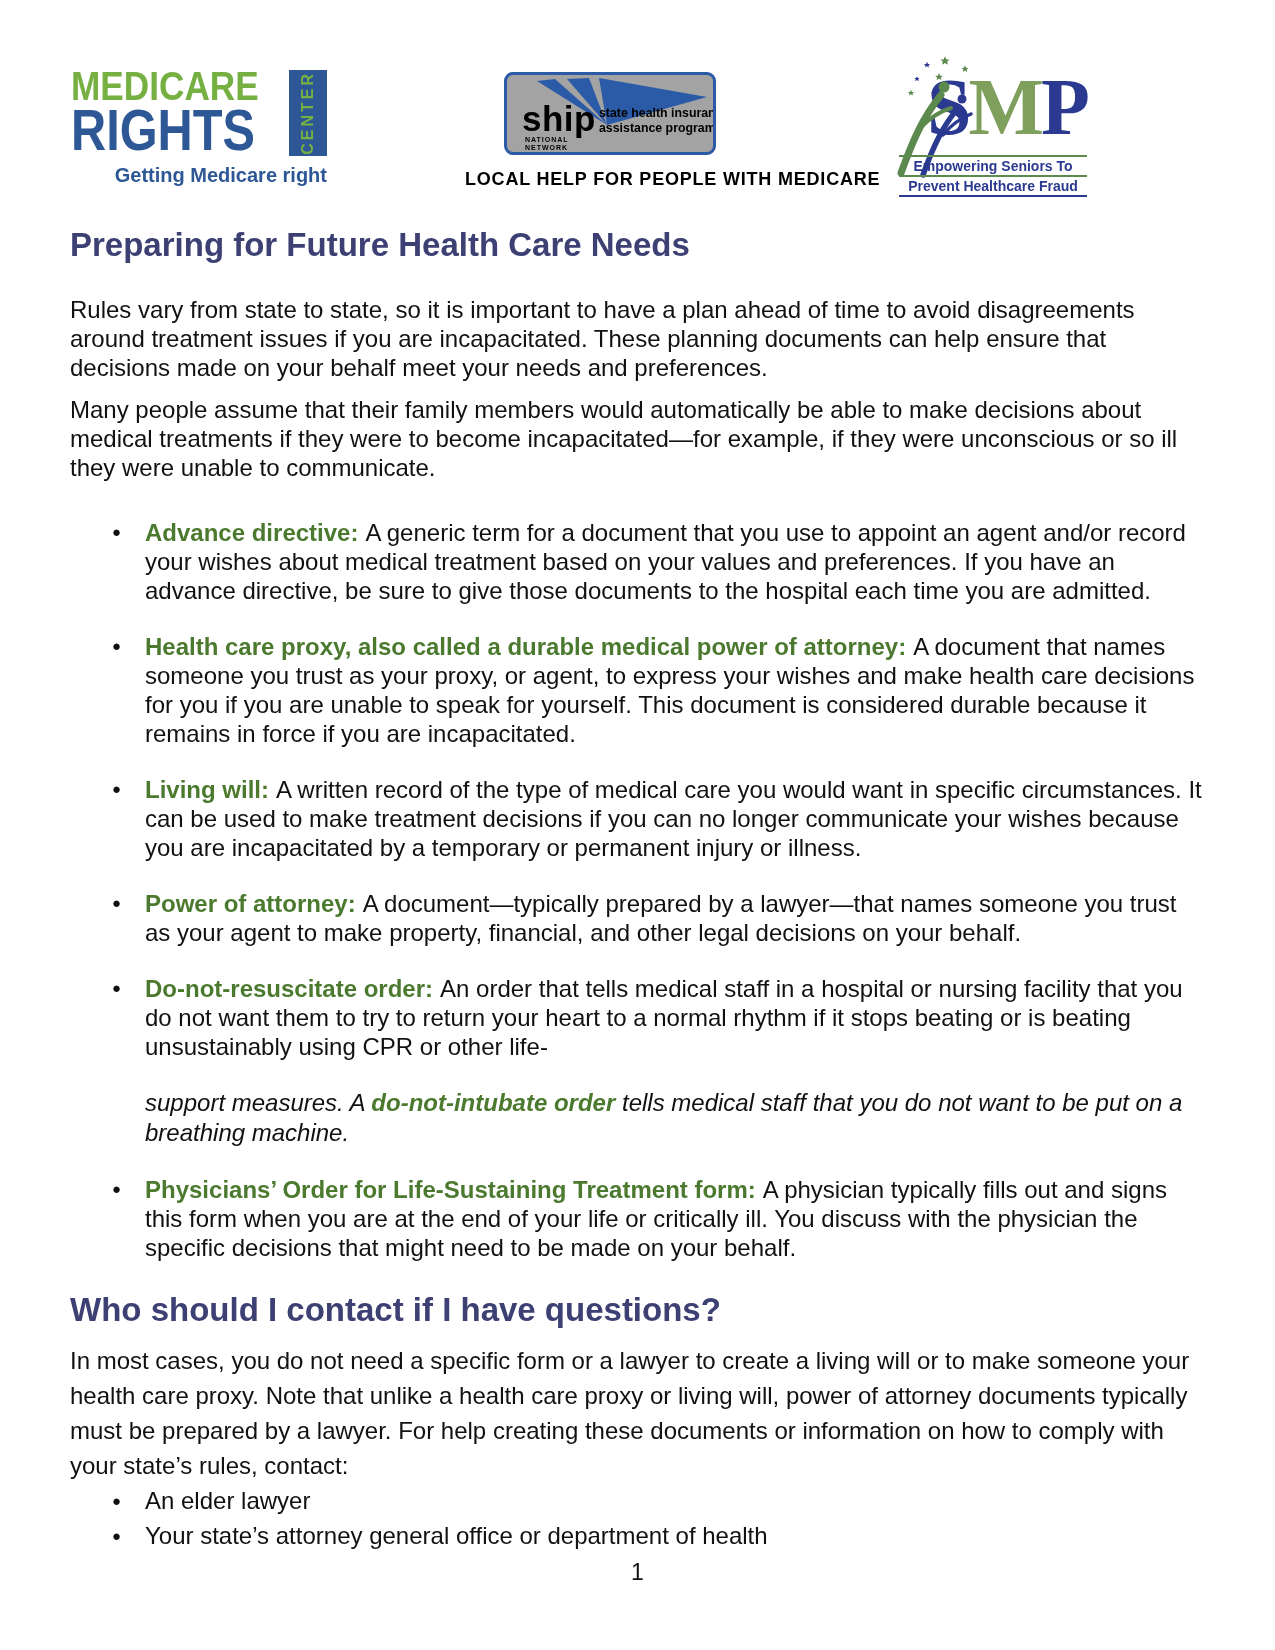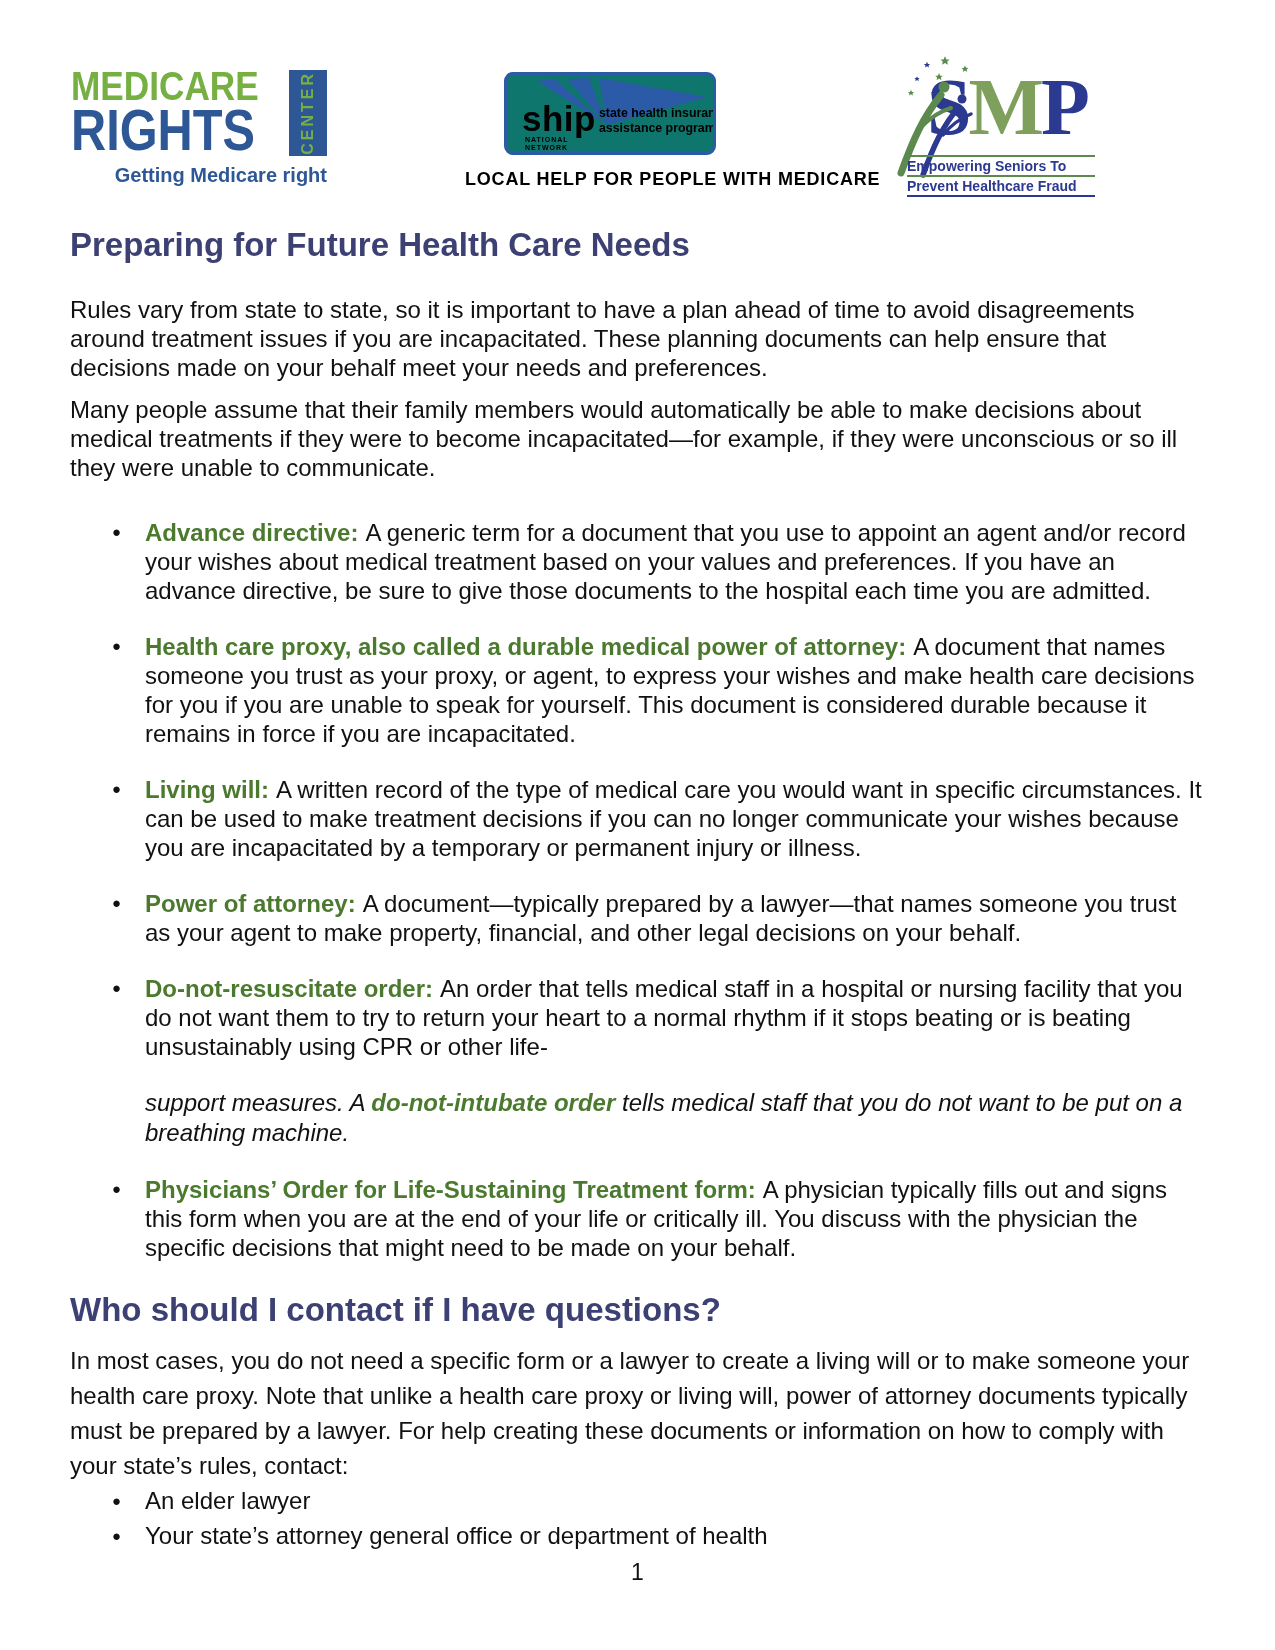--- a/index.html
+++ b/index.html
@@ -29,41 +29,41 @@
   .mrc-center-box{width:38px; height:86px; background:var(--mrc-blue); margin-left:6px;
     display:flex; align-items:center; justify-content:center;}
   .mrc-center-box span{writing-mode:vertical-rl; transform:rotate(180deg);
     color:var(--mrc-green); font-weight:bold; font-size:16px; letter-spacing:3px;}
   .mrc-tagline{color:var(--mrc-blue); font-weight:bold; font-size:20px;
     margin-top:8px; text-align:right; width:256px;}
 
   
   .logo-ship{position:absolute; left:465px; top:72px; width:290px;}
   .ship-box{position:relative; width:212px; height:83px; margin:0 auto;
-    border:3px solid var(--ship-blue); border-radius:9px; background:#0f766e; overflow:hidden;}
+    border:3px solid var(--ship-blue); border-radius:9px; background:#a3a3a3; overflow:hidden;}
   .ship-rays{position:absolute; left:0; top:0;}
   .ship-word{position:absolute; left:15px; top:26px; font-size:35px; font-weight:bold;
     color:#000; line-height:1; letter-spacing:.5px;}
   .ship-nn{position:absolute; left:18px; top:61px; font-size:7px; font-weight:bold;
     color:#000; line-height:8px; letter-spacing:1px;}
   .ship-desc{position:absolute; left:92px; top:30px; font-size:13px; font-weight:bold;
     color:#000; line-height:15px; transform:scaleX(.95); transform-origin:left; white-space:nowrap;}
   .ship-tagline{margin-top:14px; text-align:center; font-size:18px; font-weight:bold;
     letter-spacing:.8px; color:#000; white-space:nowrap;}
 
   
   .logo-smp{position:absolute; left:893px; top:55px; width:200px; height:140px;}
   .smp-art{position:absolute; left:0; top:0; z-index:2; pointer-events:none;}
   .smp-word{position:absolute; left:34px; top:12px; z-index:1;
     font-family:"Liberation Serif","DejaVu Serif",serif; font-weight:bold;
     font-size:80px; line-height:80px; letter-spacing:-3px; white-space:nowrap;}
   .smp-word .s,.smp-word .p{color:var(--smp-blue);}
   .smp-word .m{color:var(--smp-green);}
-  .smp-tagline{position:absolute; left:14px; top:100px; width:188px; z-index:3;
-    text-align:left; font-size:14px; font-weight:bold; line-height:16px;
+  .smp-tagline{position:absolute; left:6px; top:100px; width:188px; z-index:3;
+    text-align:center; font-size:14px; font-weight:bold; line-height:16px;
     color:var(--smp-blue); white-space:nowrap;}
   .smp-tagline .t1{border-top:2px solid var(--smp-tagline-green);
     border-bottom:2px solid var(--smp-tagline-green); padding:1px 0;}
   .smp-tagline .t2{border-bottom:2px solid var(--smp-blue); padding:1px 0;}
 
   
   .content{padding:225px 70px 0 70px;}
   h1.doc-title{font-size:33px; line-height:40px; font-weight:bold; color:var(--heading);
     text-align:left; margin:0 0 30px;}
   p.body-para{font-size:24px; line-height:29px; margin:0 0 13px;}

